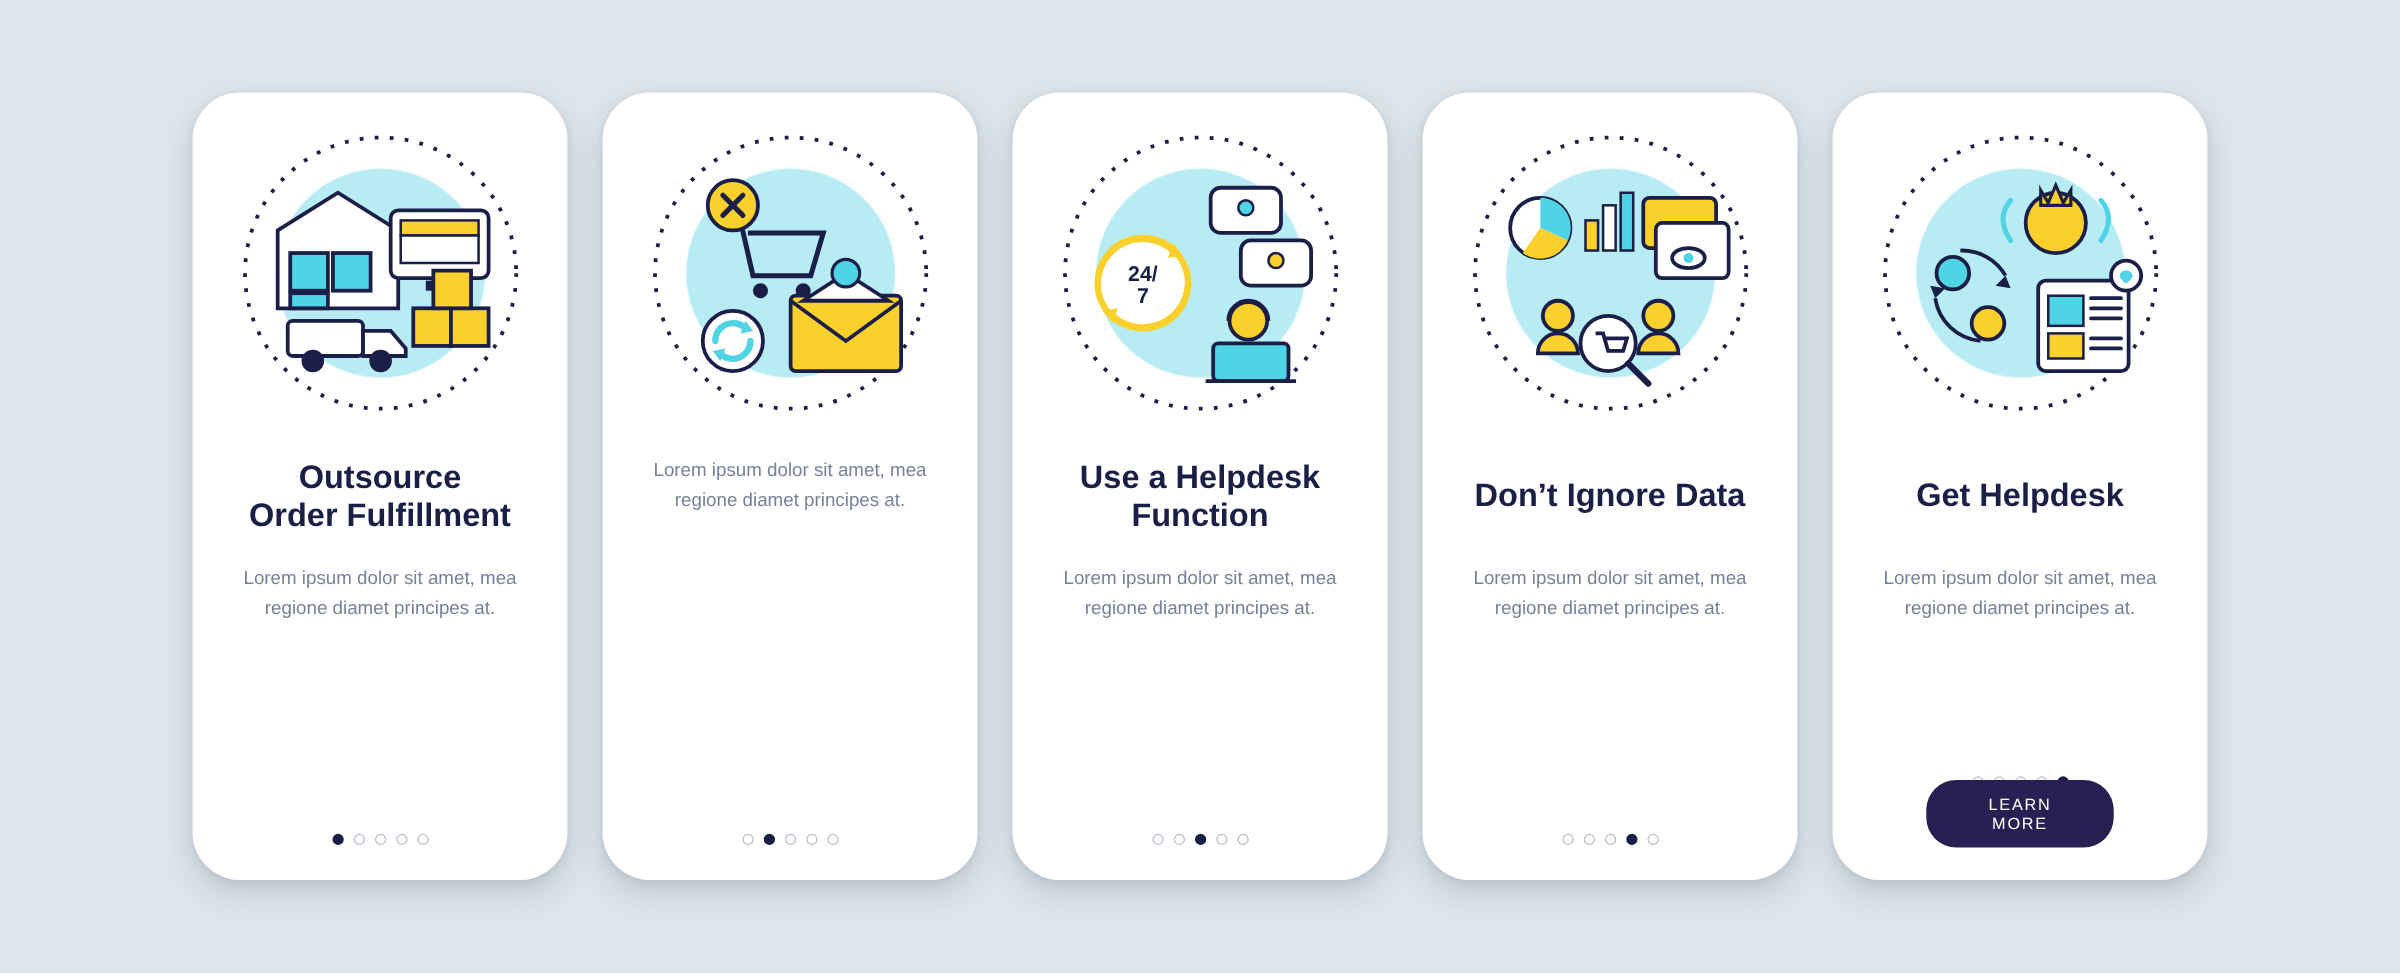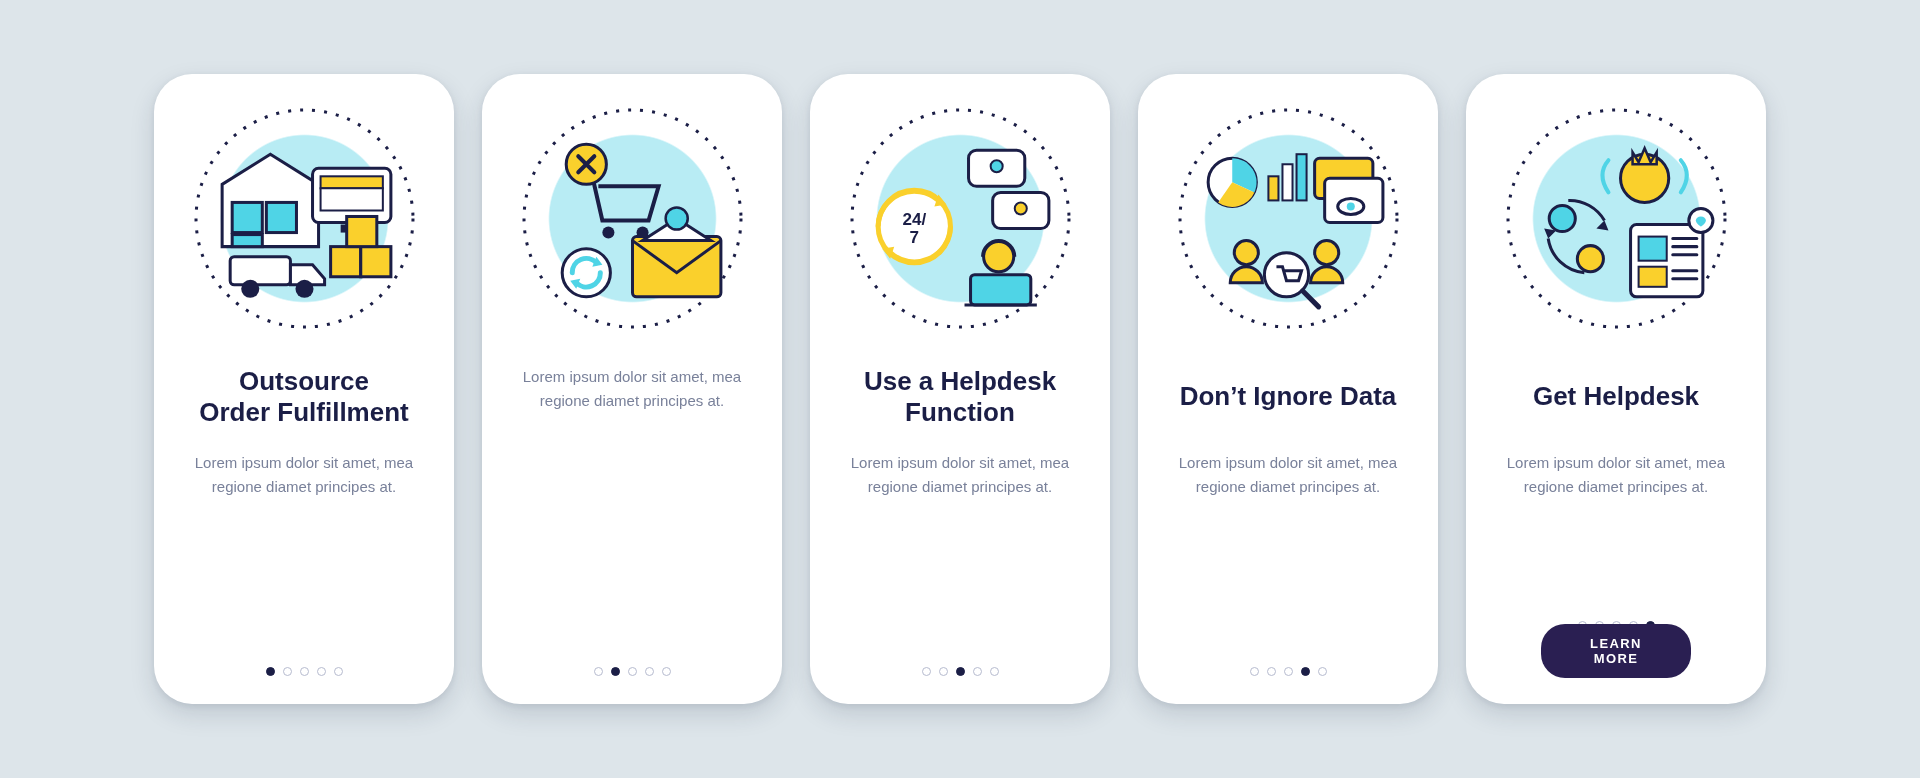--- a/index.html
+++ b/index.html
@@ -78,21 +78,21 @@
     position: absolute;
     bottom: 26px;
     left: 50%;
     transform: translateX(-50%);
     background: #2a1f52;
     color: #fff;
     border: none;
     border-radius: 24px;
     padding: 12px 40px;
     font-size: 13px;
-    font-weight: 700;
+    font-weight: 400;
     letter-spacing: 1.4px;
     cursor: pointer;
   }
   .phone.with-cta .dots { margin-bottom: 52px; }
 </style>
 </head>
 <body>
 
 <div class="deck">
     <div class="phone">

